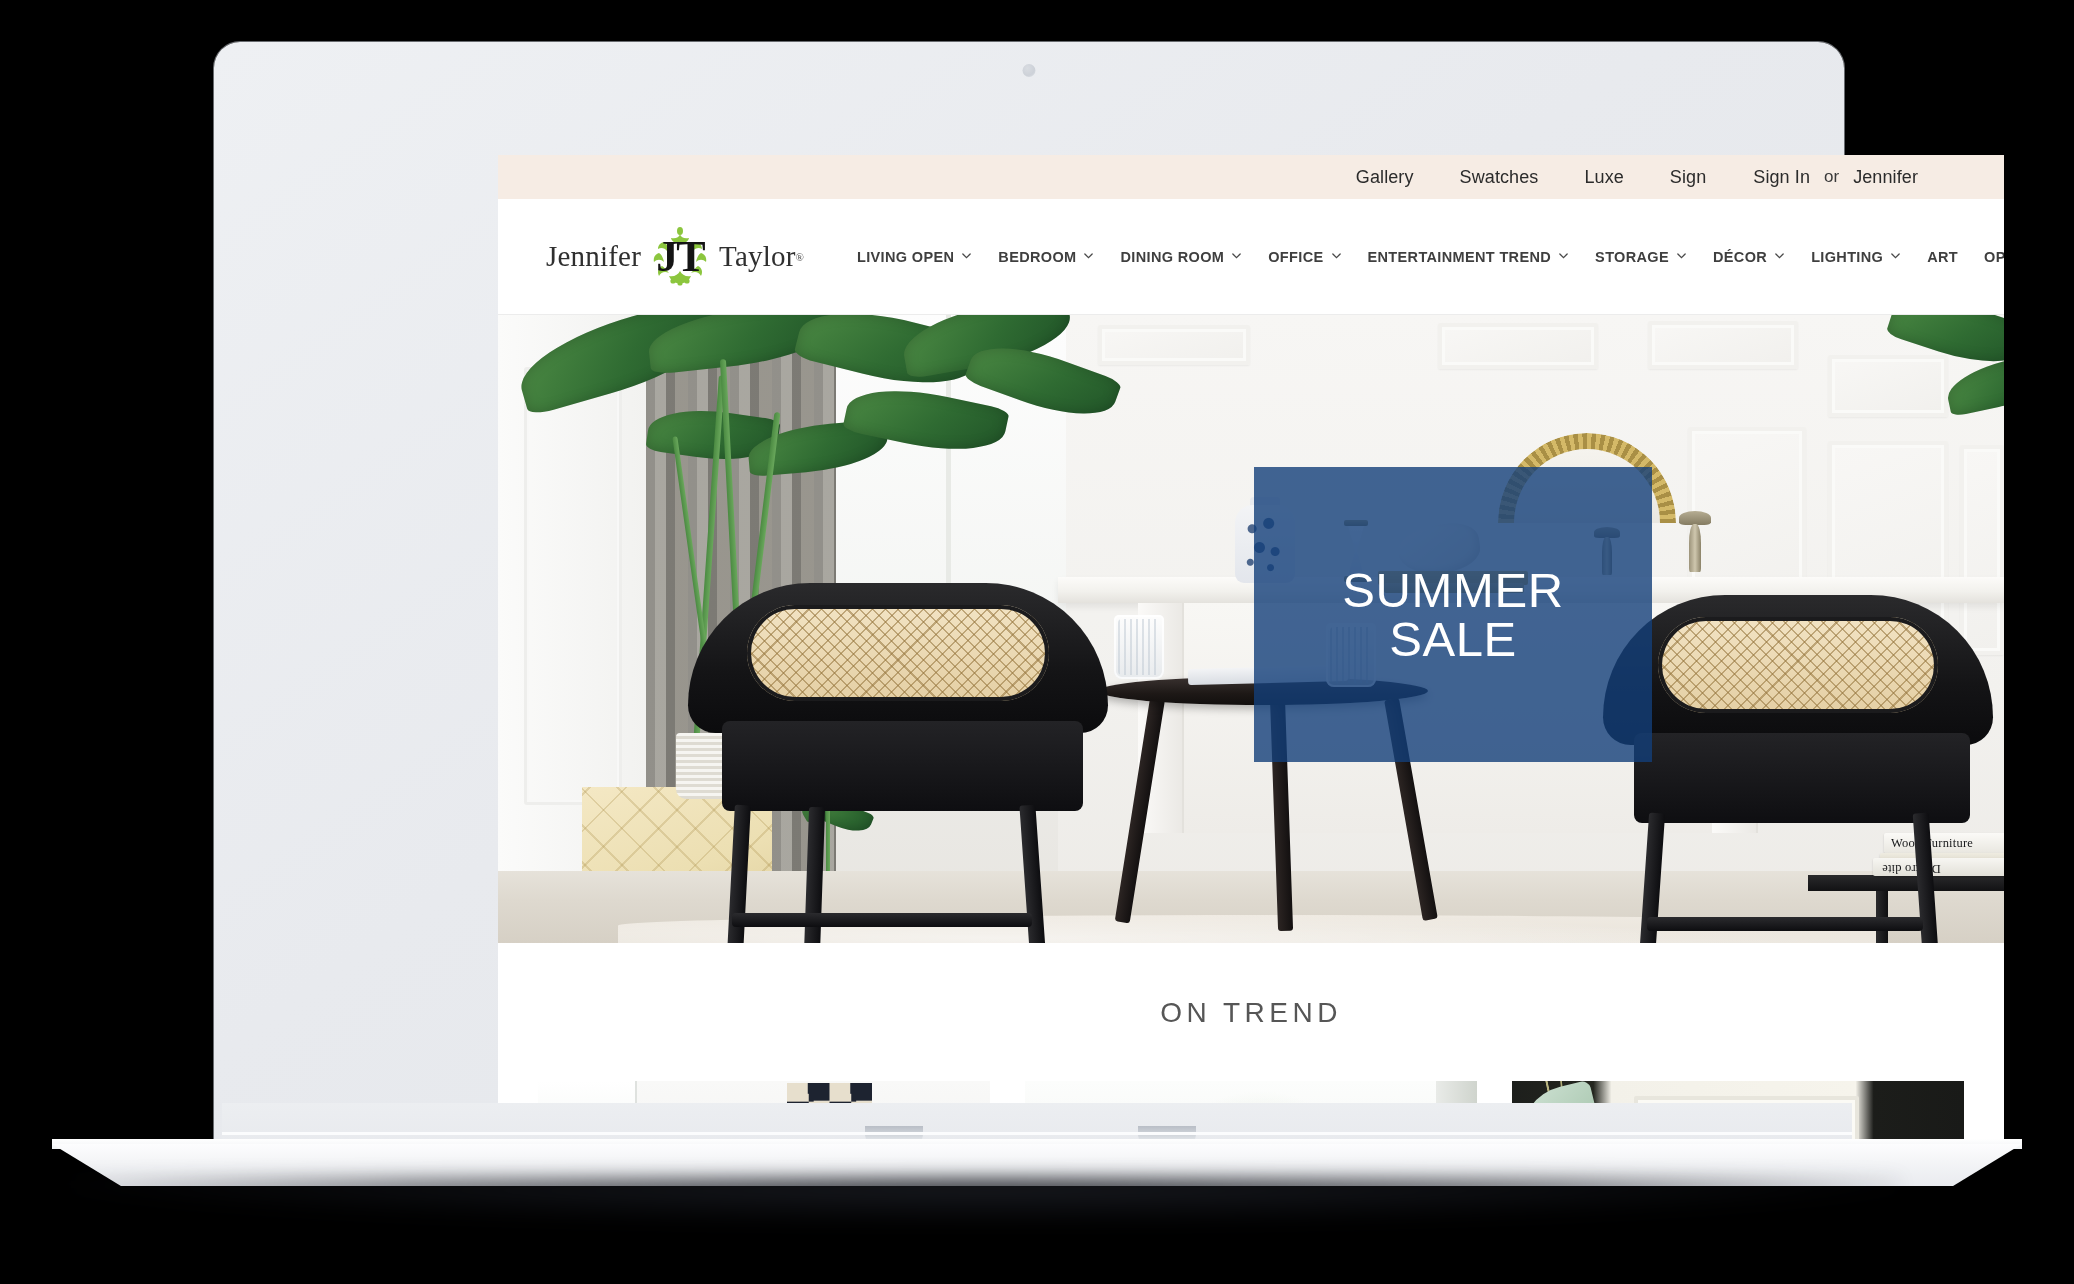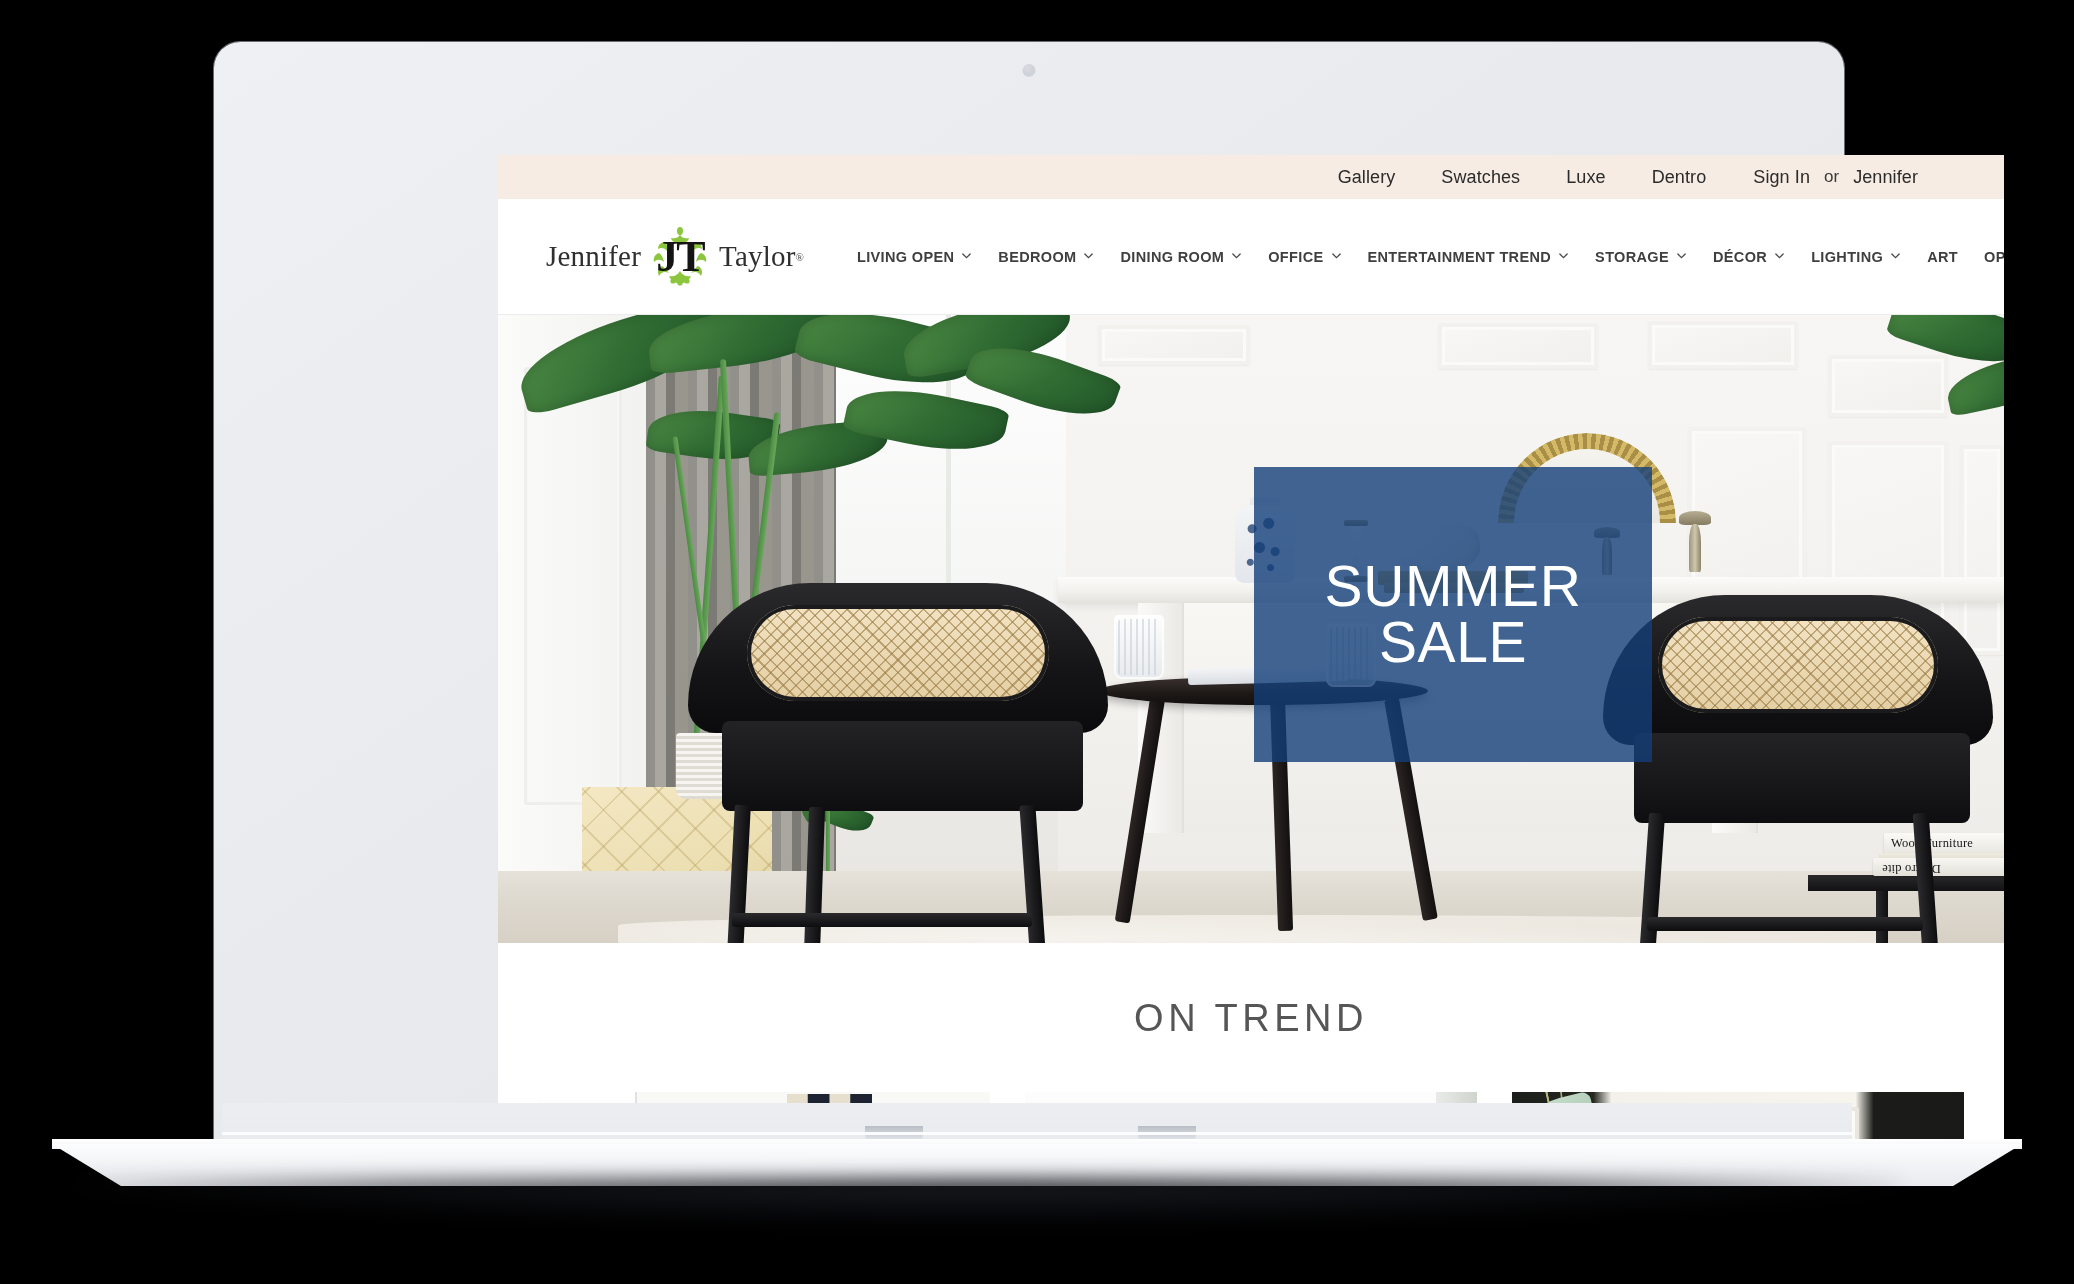--- a/index.html
+++ b/index.html
@@ -362,33 +362,33 @@
     border-radius:52% 48% 0 0 / 18% 18% 0 0;
   }
 
   
   .hero-overlay {
     position:absolute; left:756px; top:152px; width:398px; height:295px;
     background:rgba(19,62,121,.80);
     display:flex; flex-direction:column; align-items:center; justify-content:center;
   }
   .hero-overlay h1 {
-    font-size:57px; font-weight:400; color:#fff; line-height:.98;
+    font-size:49px; font-weight:400; color:#fff; line-height:.98;
     letter-spacing:.6px; text-align:center;
   }
   .shop-now {
     margin-top:30px; border:2px solid #fff; color:#fff; background:transparent;
     font-size:17px; letter-spacing:4.2px; font-weight:400;
     padding:15px 37px; cursor:pointer; white-space:nowrap;
   }
 
   
   .on-trend-sec { background:#fff; padding-top:54px; }
   .on-trend-title {
-    text-align:center; font-size:38px; color:#565656; font-weight:400;
+    text-align:center; font-size:28px; color:#565656; font-weight:400;
     letter-spacing:4.5px;
   }
   .trend-grid {
     display:flex; gap:35px; padding:52px 40px 0 40px;
   }
   .trend-card {
     flex:1 1 0; height:110px; overflow:hidden; position:relative;
     background:#f5f5f3;
   }
   .t1 {
@@ -477,21 +477,21 @@
 
   <div class="laptop-lid">
     <div class="webcam"></div>
 
     <div class="screen">
 
       <div class="topbar">
         <a href="#">Gallery</a>
         <a href="#">Swatches</a>
         <a href="#">Luxe</a>
-        <a href="#">Dentro</a>
+        <a href="#">Sign</a>
         <span class="auth">
           <a href="#">Sign In</a>
           <span class="or">or</span>
           <a href="#">Jennifer</a>
         </span>
       </div>
 
       <div class="header">
 
         <div class="logo">

